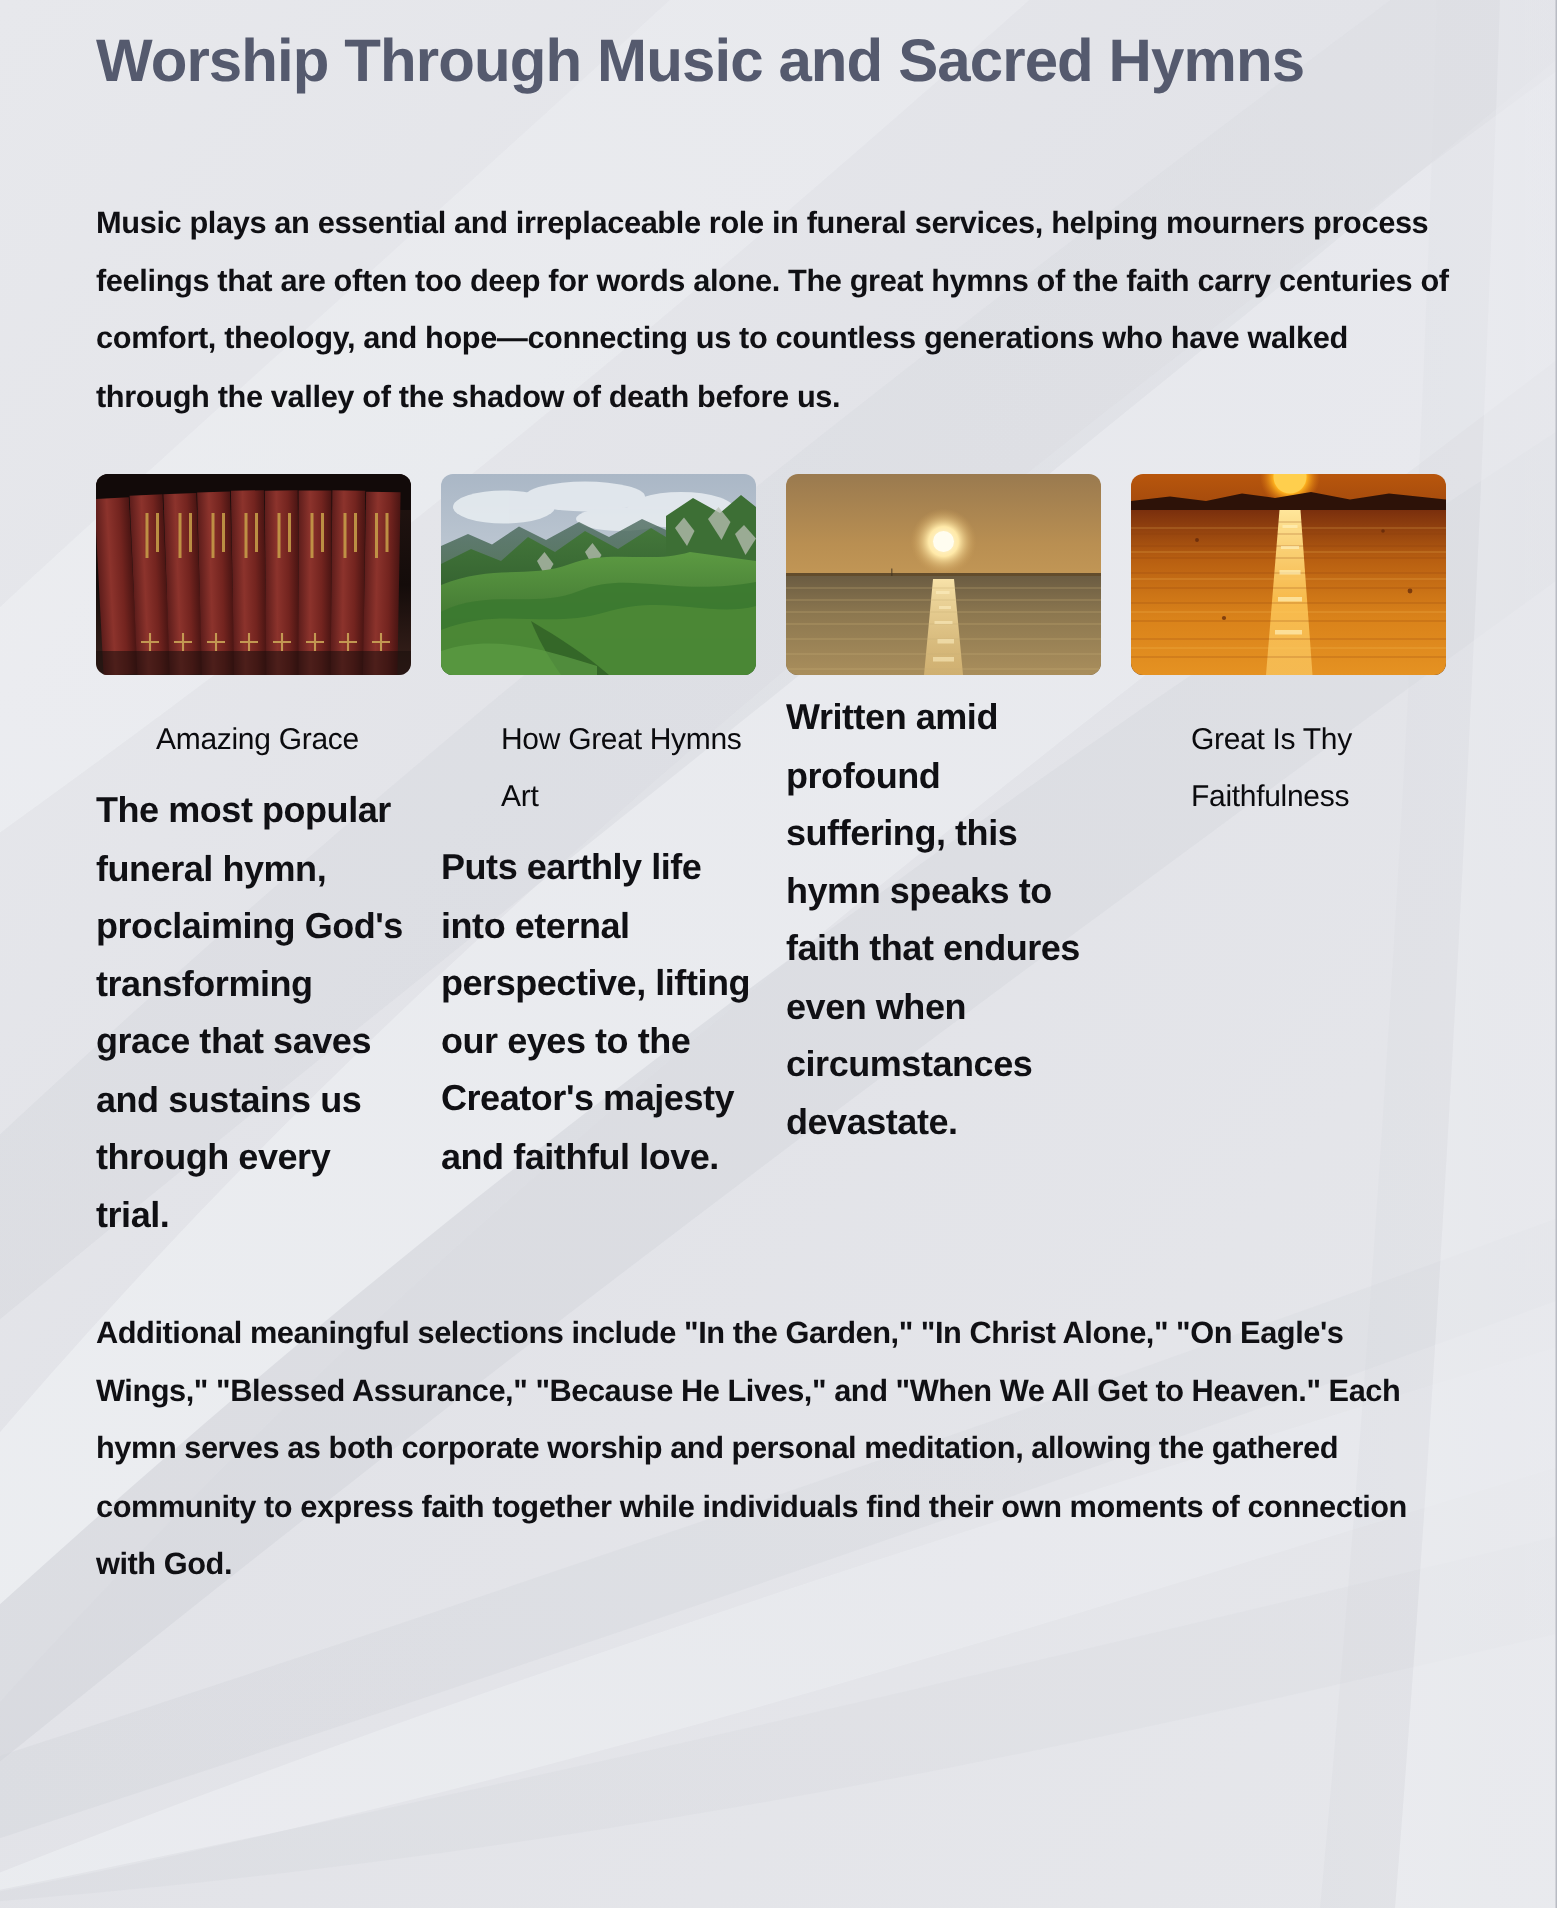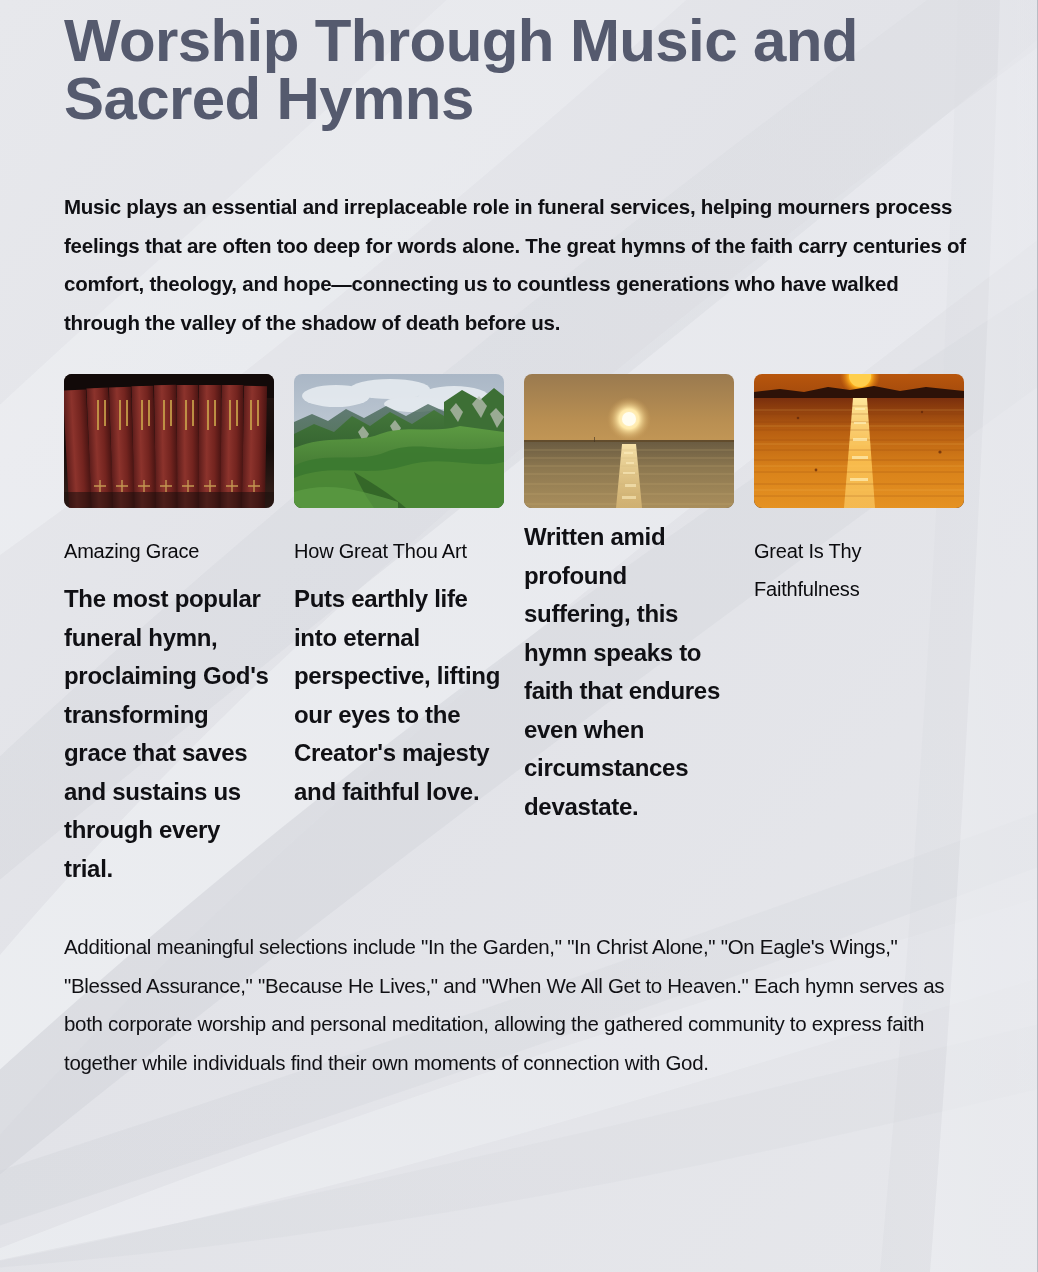--- a/index.html
+++ b/index.html
@@ -36,21 +36,21 @@
   }
 
   
   .page {
     position:relative;
     z-index:1;
     padding:0 64px;
   }
 
   .page-title {
-    font-size:60px;
+    font-size:40px;
     line-height:58px;
     font-weight:bold;
     color:#555a6e;
     letter-spacing:-0.6px;
     padding-top:12px;
     max-width:830px;
   }
 
   .intro {
     margin-top:60px;
@@ -83,36 +83,37 @@
   }
   .hymn-thumb svg { display:block; width:210px; height:134px; }
 
   .hymn-title {
     margin-top:24px;
     font-size:20px;
     line-height:38px;
     font-weight:400;
     color:#0b0b0e;
     letter-spacing:-0.2px;
+    margin-left:40px;
   }
 
   .hymn-desc {
     margin-top:10px;
     font-size:24px;
     line-height:38.5px;
     font-weight:600;
     color:#101014;
     letter-spacing:-0.3px;
   }
 
   .closing {
     margin-top:40px;
     font-size:20.5px;
     line-height:38.5px;
-    font-weight:400;
+    font-weight:700;
     color:#101014;
     letter-spacing:-0.3px;
     max-width:912px;
   }
 </style>
 </head>
 <body>
 
 <svg id="bg-waves" viewBox="0 0 1038 1272" preserveAspectRatio="none">
   <defs>
@@ -265,21 +266,21 @@
               <path d="M96,52 l5,-6 l6,8 l-5,9 z"></path>
             <path d="M64,58 l5,-6 l6,8 l-5,9 z"></path>
           </g>
           <path d="M0,74 C 34,60 60,70 86,60 C 112,50 140,60 166,52 L210,58 L210,134 L0,134 Z" fill="url(#nearG)"></path>
           <path d="M0,92 C 30,76 64,90 92,78 C 124,64 156,82 210,72 L210,134 L0,134 Z" fill="#3c7a30" opacity="0.92"></path>
           <path d="M0,104 C 40,88 70,104 110,92 C 150,80 180,96 210,88 L210,134 L0,134 Z" fill="#4d8a36" opacity="0.85"></path>
           <path d="M60,98 C 80,110 96,120 112,134 L80,134 C 70,120 64,108 60,98 Z" fill="#27511f" opacity="0.6"></path>
           <path d="M0,118 C 36,106 72,118 104,128 L104,134 L0,134 Z" fill="#5d9c45" opacity="0.7"></path>
         </svg>
       </span>
-      <div class="hymn-title">How Great Thou Art</div>
+      <div class="hymn-title">How Great Hymns Art</div>
       <div class="hymn-desc">Puts earthly life into eternal perspective, lifting our eyes to the Creator's majesty and faithful love.</div>
     </div>
 
     <div class="hymn-card">
       <span class="hymn-thumb">
         <svg viewBox="0 0 210 134" preserveAspectRatio="none">
           <defs>
             <linearGradient id="sky3" x1="0" y1="0" x2="0" y2="1">
               <stop offset="0%" stop-color="#9a7a4f"></stop>
                 <stop offset="35%" stop-color="#b98f52"></stop>

